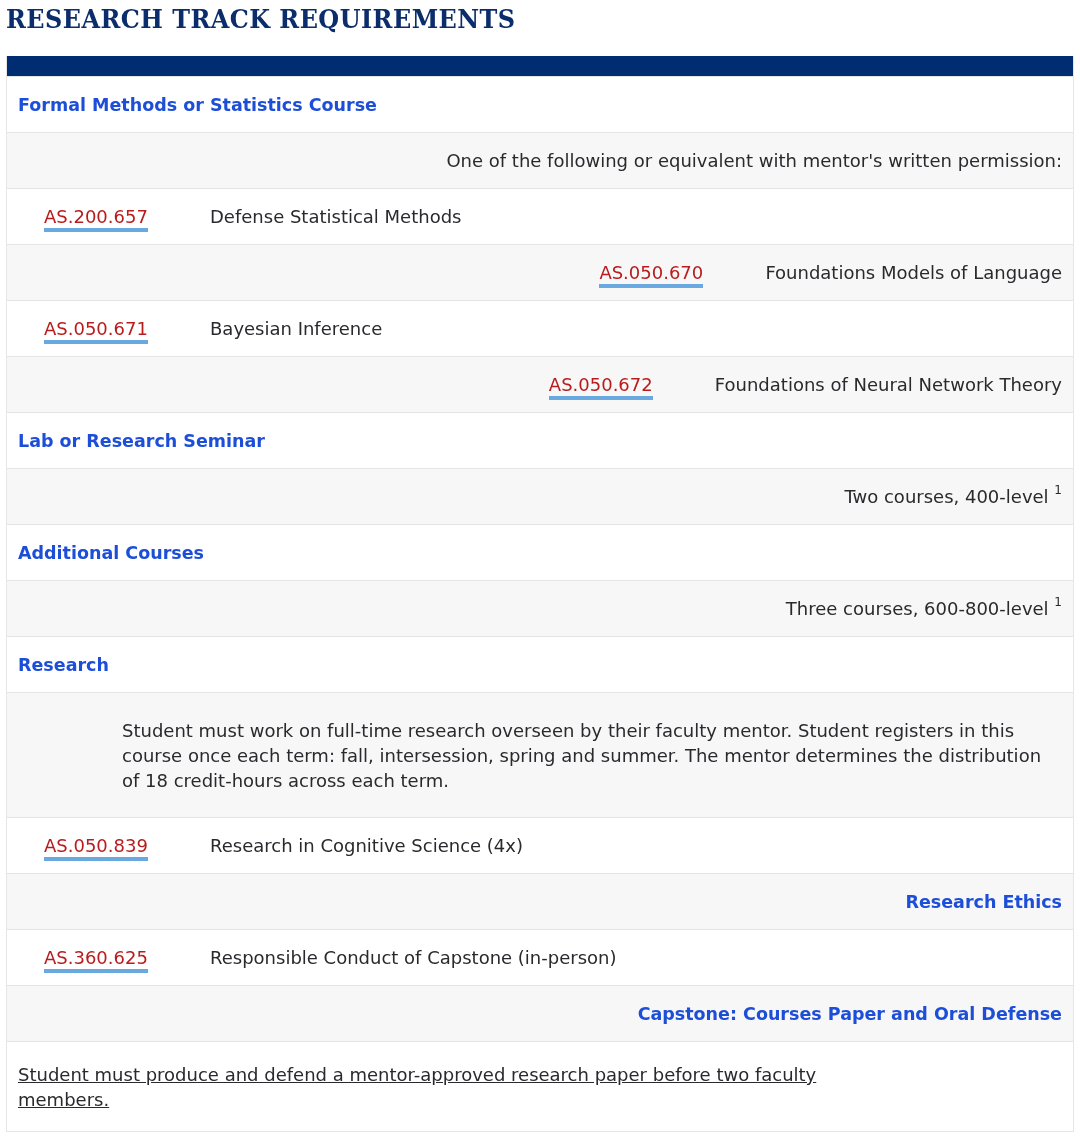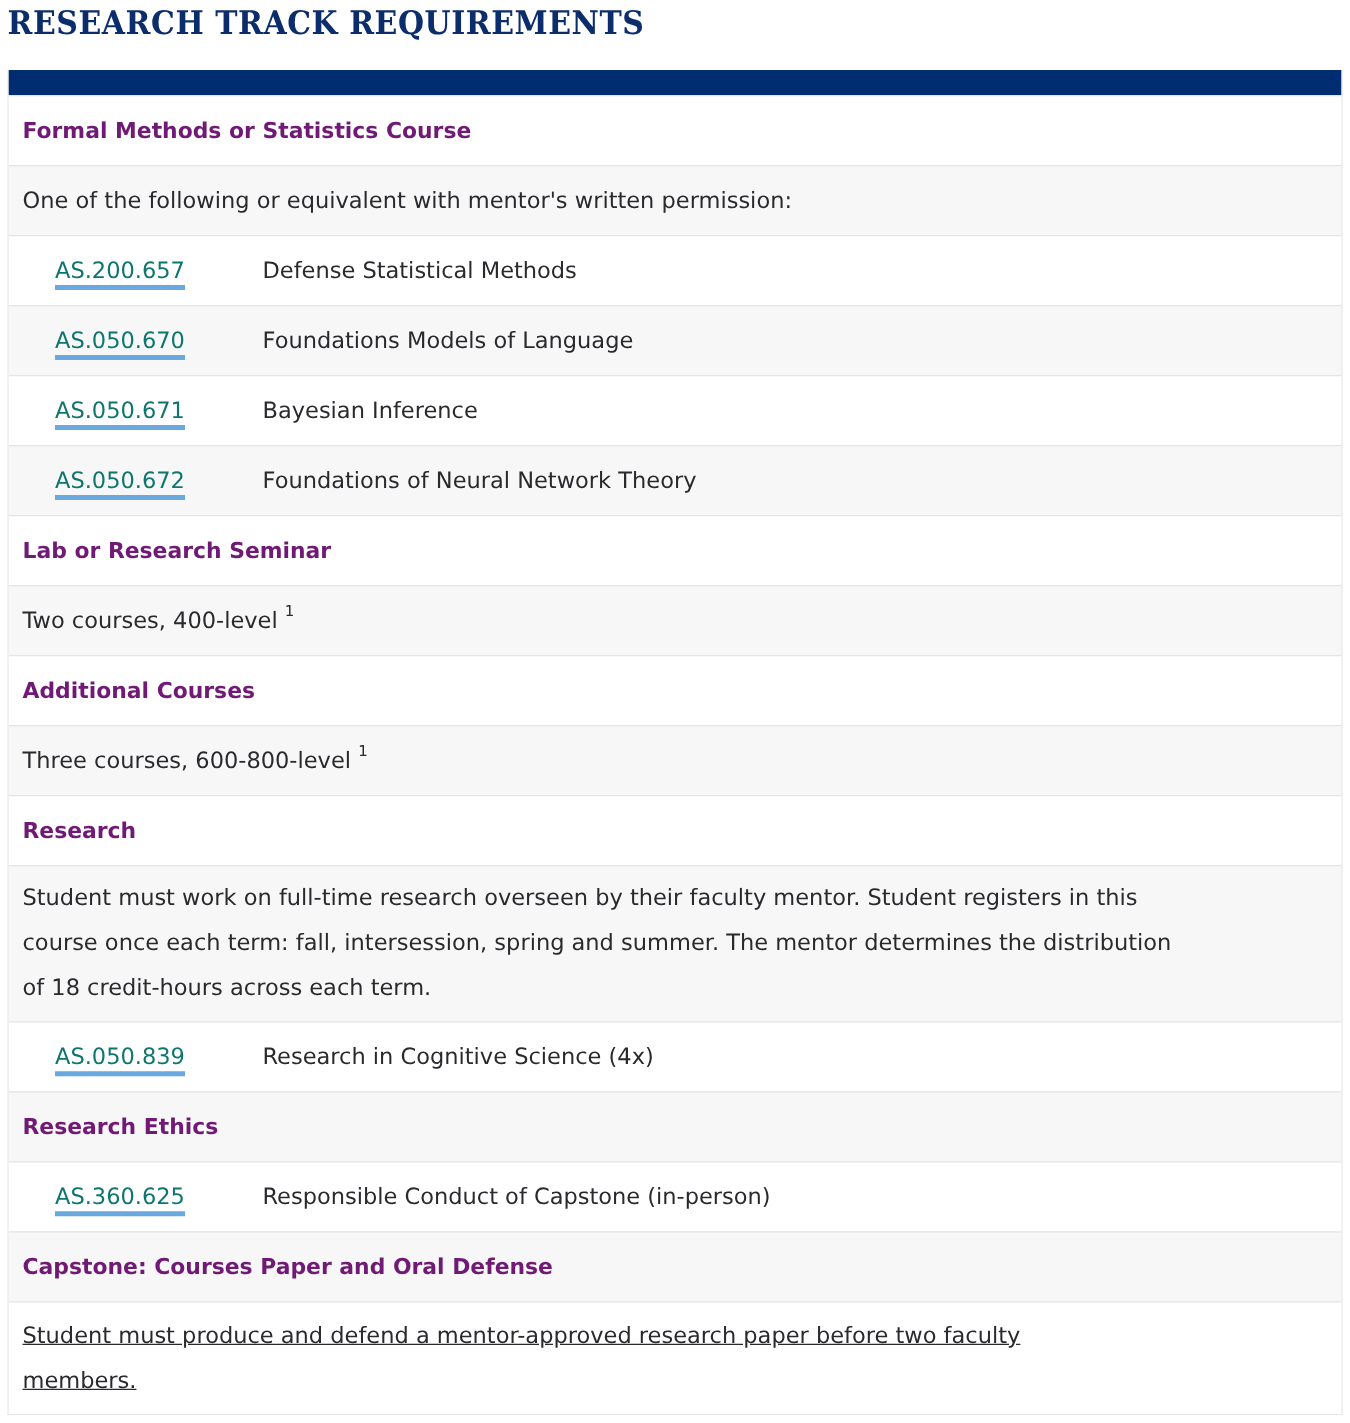--- a/index.html
+++ b/index.html
@@ -10,28 +10,28 @@
     color:#0b2d6b; letter-spacing:0.5px; line-height:34px; margin:0;
     transform:scaleX(0.92); transform-origin:left center;
   }
   .table {
     position:absolute; left:6px; top:56px; width:1066px;
     border:1px solid #e6e6e6; border-top:none;
   }
   .header-bar { height:20px; background:#002d72; }
   .row { display:flex; align-items:center; box-sizing:border-box; border-top:1px solid #e4e4e4; padding:0 11px; font-size:18px; }
   .row.white { background:#ffffff; }
-  .row.gray { background:#f7f7f7; }
+  .row.gray { background:#f7f7f7;justify-content:flex-end; }
   .row.h56 { height:56px; }
-  .row.bold { font-weight:bold; font-size:17.5px; color:#701a75; }
-  .row.para { height:125px; line-height:36px; align-items:center; }
+  .row.bold { font-weight:bold; font-size:17.5px; color:#1d4ed8; }
+  .row.para { height:125px; line-height:25px; align-items:center; }
   .para-text { width:940px; }
   .code {
     display:inline-block; width:166px; margin-left:26px;
-    color:#0f766e; text-decoration:none;
+    color:#b91c1c; text-decoration:none;
   }
   .code span { border-bottom:4px solid #6aa8e0; padding-bottom:1px; cursor:pointer; }
   sup { font-size:12px; position:relative; top:-2px; vertical-align:super; line-height:0; }
 </style>
 </head>
 <body>
 
 <h1 class="title">RESEARCH TRACK REQUIREMENTS</h1>
 
 <div class="table">

